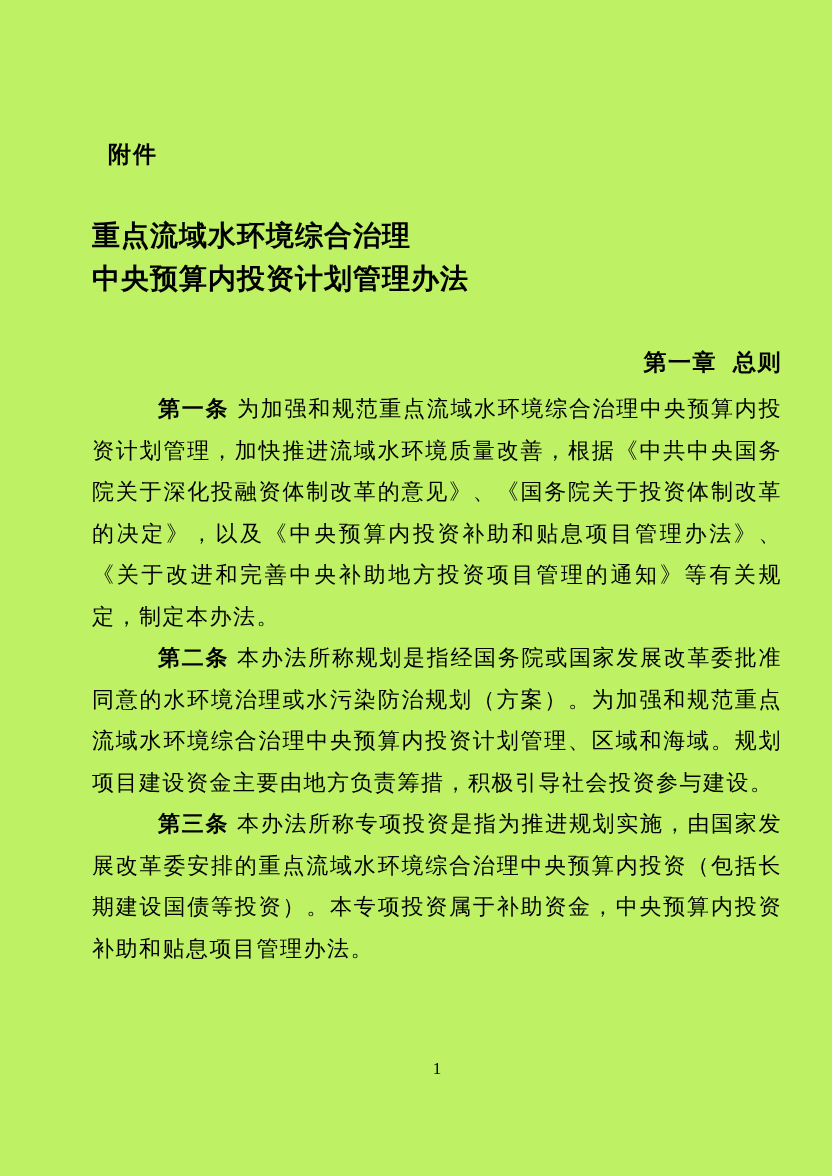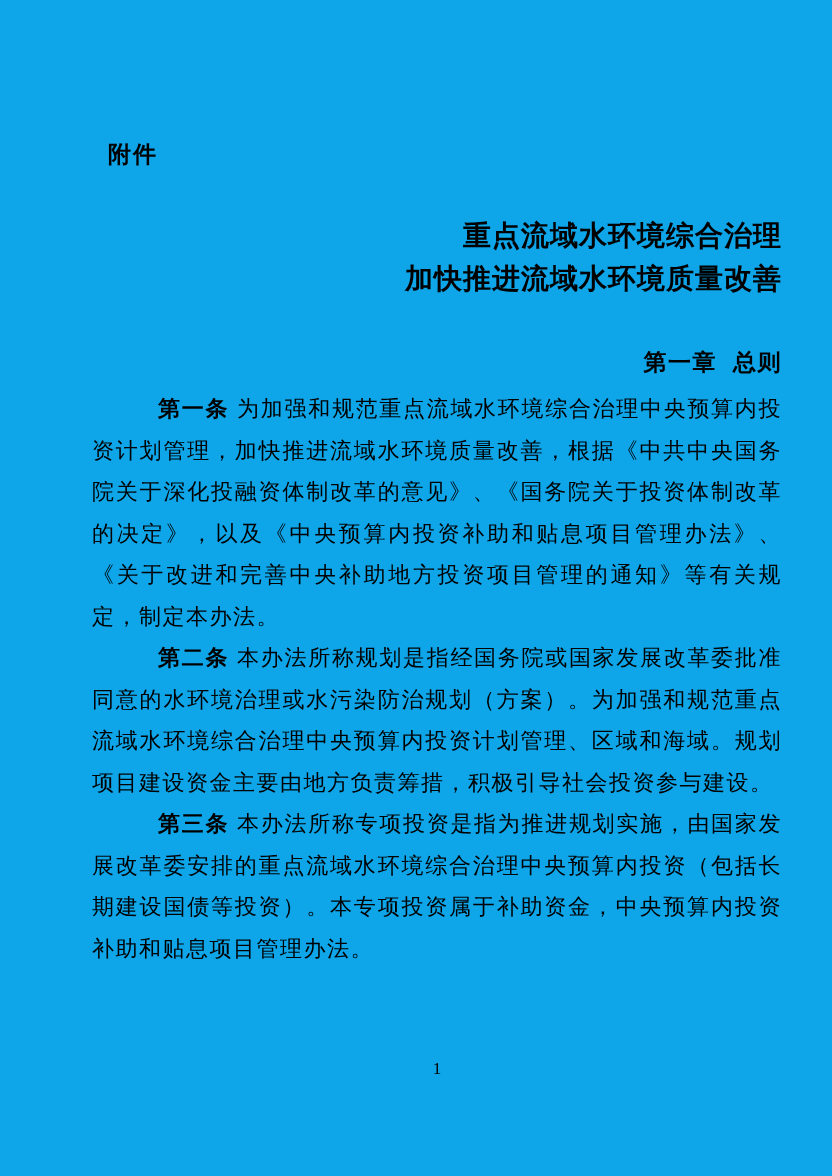--- a/index.html
+++ b/index.html
@@ -4,41 +4,41 @@
 <style>
   html, body {
     margin: 0;
     padding: 0;
     background: #ffffff;
   }
   .page {
     position: relative;
     width: 832px;
     height: 1176px;
-    background: #0ea5e9;
+    background: #bef264;
     color: #000000;
     overflow: hidden;
     font-family: "Liberation Serif", "DejaVu Serif", serif;
   }
   .attachment {
     position: absolute;
     left: 108px;
     top: 140px;
     font-family: "Liberation Sans", "DejaVu Sans", sans-serif;
     font-weight: bold;
     font-size: 23px;
     letter-spacing: 2px;
     line-height: 28px;
   }
   .doc-title {
     position: absolute;
     left: 92px;
     top: 214px;
     width: 690px;
-    text-align: right;
+    text-align: left;
     font-weight: bold;
     font-size: 28px;
     line-height: 43px;
     letter-spacing: 1px;
   }
   .chapter-heading {
     position: absolute;
     left: 92px;
     top: 347px;
     width: 690px;
@@ -81,21 +81,21 @@
 </style>
 </head>
 <body>
 
 <div class="page">
 
   <div class="attachment">附件</div>
 
   <div class="doc-title">
     <div>重点流域水环境综合治理</div>
-    <div>加快推进流域水环境质量改善</div>
+    <div>中央预算内投资计划管理办法</div>
   </div>
 
   <div class="chapter-heading">第一章 总则</div>
 
   <div class="body-text">
     <p>
       <span class="article-lead">第一条</span><span>为加强和规范重点流域水环境综合治理中央预算内投资计划管理，加快推进流域水环境质量改善，根据《中共中央国务院关于深化投融资体制改革的意见》、《国务院关于投资体制改革的决定》，以及《中央预算内投资补助和贴息项目管理办法》、《关于改进和完善中央补助地方投资项目管理的通知》等有关规定，制定本办法。</span>
     </p>
     <p>
       <span class="article-lead">第二条</span><span>本办法所称规划是指经国务院或国家发展改革委批准同意的水环境治理或水污染防治规划（方案）。为加强和规范重点流域水环境综合治理中央预算内投资计划管理、区域和海域。规划项目建设资金主要由地方负责筹措，积极引导社会投资参与建设。</span>

